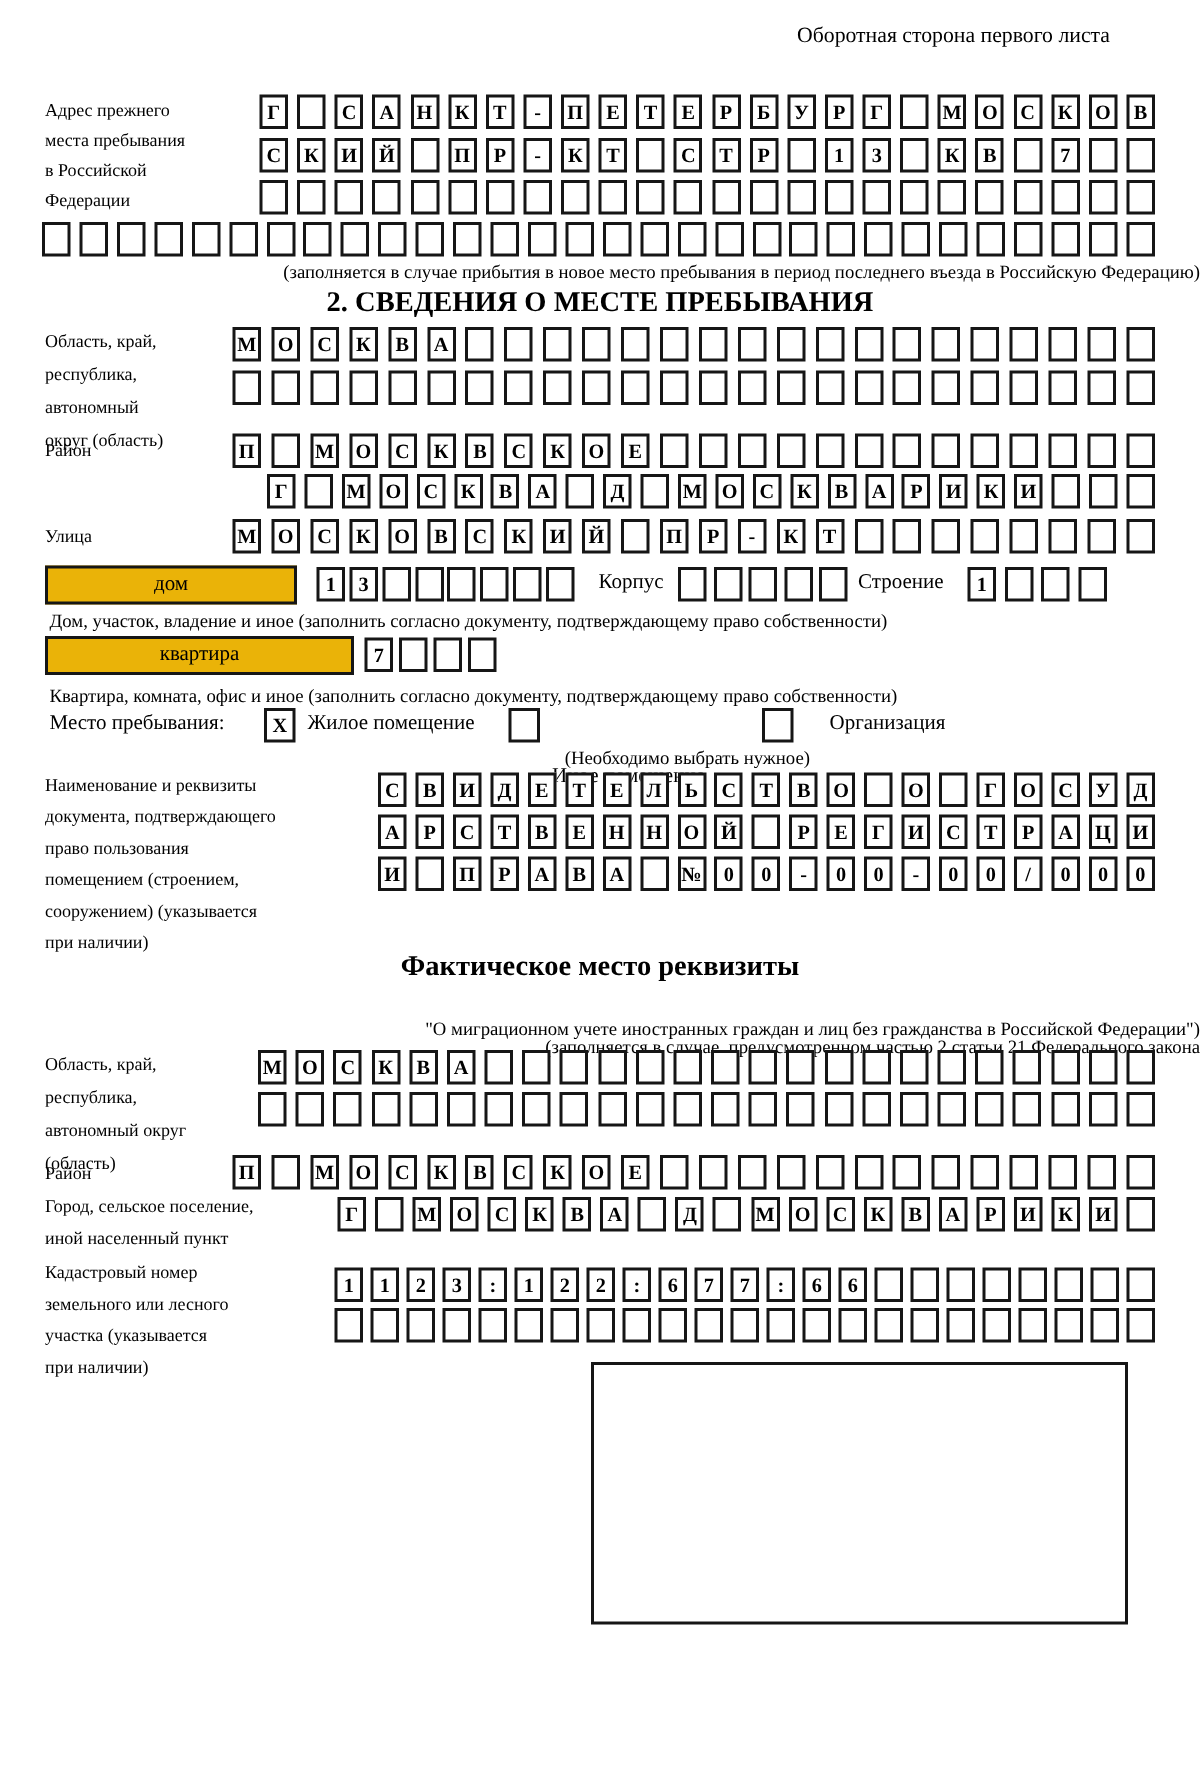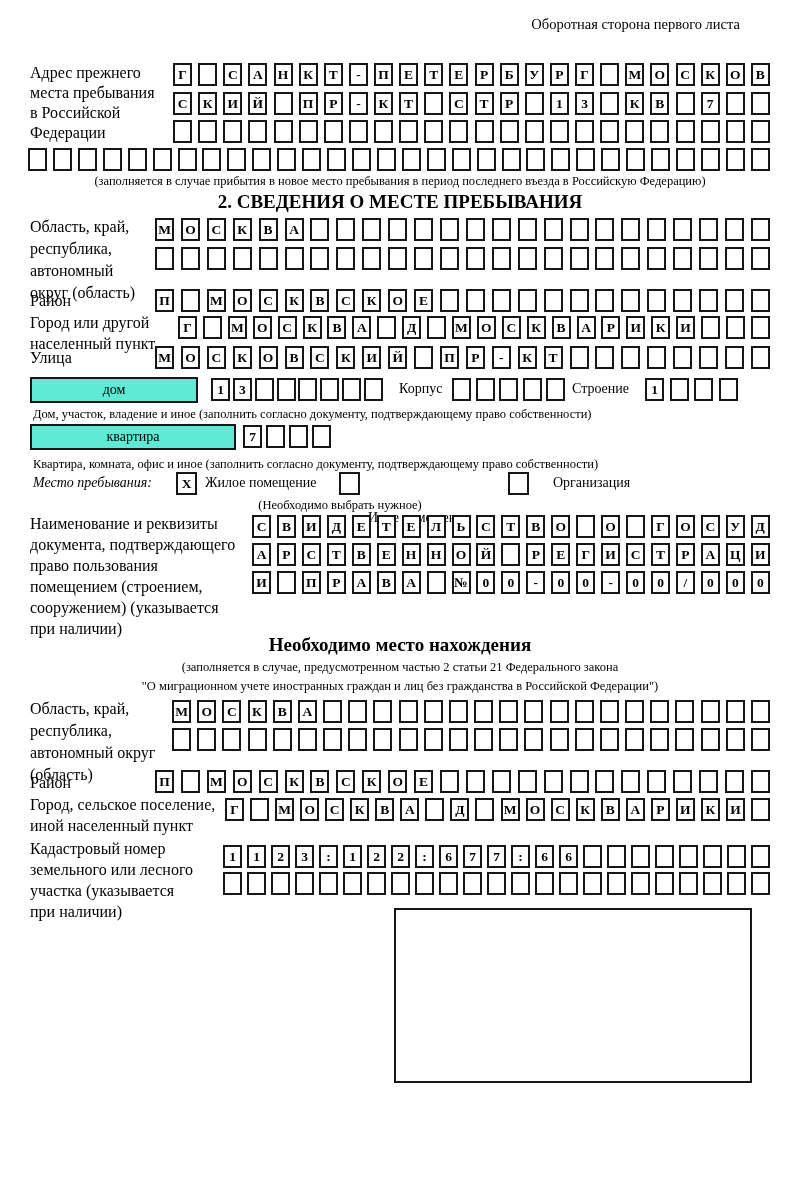--- a/index.html
+++ b/index.html
@@ -1,25 +1,25 @@
 <!DOCTYPE html>
 <html><head>
 <meta charset="utf-8">
 <style>
   html,body{margin:0;padding:0;background:#fff;color:#000;font-family:"Liberation Serif",serif;}
   .page{position:relative;width:800px;height:1180px;background:#fff;overflow:hidden;}
-  .label{position:absolute;font-size:16px;line-height:21px;white-space:pre-line;}
+  .label{position:absolute;font-size:12px;line-height:21px;white-space:pre-line;}
   .caption{position:absolute;font-size:12.5px;line-height:17px;}
-  .center{text-align:center;}
+  .center{text-align:right;}
   .sect-title{position:absolute;left:0;width:100%;text-align:center;font-weight:bold;font-size:19px;}
   .cellrow{position:absolute;display:flex;justify-content:space-between;}
   .cell{box-sizing:border-box;flex:0 0 19px;width:19px;height:23px;border:2px solid #161616;
         display:flex;align-items:center;justify-content:center;font-size:13.5px;font-weight:bold;
         background:#fff;}
-  .bigbox{position:absolute;box-sizing:border-box;border:2px solid #161616;background:#5eead4;
+  .bigbox{position:absolute;box-sizing:border-box;border:2px solid #161616;background:#eab308;
         display:flex;align-items:center;justify-content:center;font-size:14px;}
   .checkbox{position:absolute;box-sizing:border-box;width:21px;height:23px;border:2px solid #161616;
         display:flex;align-items:center;justify-content:center;font-size:13.5px;font-weight:bold;}
   .inlinelabel{position:absolute;font-size:14px;white-space:nowrap;}
   .stampbox{position:absolute;box-sizing:border-box;border:2px solid #161616;background:#fff;}
   .headnote{position:absolute;font-size:14.5px;}
 </style>
 </head>
 <body>
 
@@ -223,22 +223,20 @@
       <span class="cell"></span>
       <span class="cell"></span>
       <span class="cell"></span>
       <span class="cell"></span>
       <span class="cell"></span>
       <span class="cell"></span>
       <span class="cell"></span>
       <span class="cell"></span>
     </div>
 
-  <div class="label" style="top:312px;left:30px;width:145px;">Город или другой
-населенный пункт</div>
   <div class="cellrow" style="top:316px;left:178px;width:592px;">
       <span class="cell">Г</span>
       <span class="cell"></span>
       <span class="cell">М</span>
       <span class="cell">О</span>
       <span class="cell">С</span>
       <span class="cell">К</span>
       <span class="cell">В</span>
       <span class="cell">А</span>
       <span class="cell"></span>
@@ -317,21 +315,21 @@
 
   <div class="bigbox" style="top:424px;left:30px;width:206px;height:26px;">квартира</div>
   <div class="cellrow" style="top:425px;left:243px;width:88px;">
       <span class="cell">7</span>
       <span class="cell"></span>
       <span class="cell"></span>
       <span class="cell"></span>
     </div>
   <div class="caption" style="top:456px;left:33px;">Квартира, комната, офис и иное (заполнить согласно документу, подтверждающему право собственности)</div>
 
-  <div class="inlinelabel" style="top:475px;left:33px;font-style:italic;">Место пребывания:</div>
+  <div class="inlinelabel" style="top:475px;left:33px;">Место пребывания:</div>
   <div class="checkbox" style="top:472px;left:176px;">Х</div>
   <div class="inlinelabel" style="top:475px;left:205px;">Жилое помещение</div>
   <div class="checkbox" style="top:472px;left:339px;"></div>
   <div class="inlinelabel" style="top:464px;left:368px;margin-top:46px;">Иное помещение</div>
   <div class="checkbox" style="top:472px;left:508px;"></div>
   <div class="inlinelabel" style="top:475px;left:553px;">Организация</div>
   <div class="caption center" style="top:497px;left:140px;width:400px;">(Необходимо выбрать нужное)</div>
 
   <div class="label" style="top:513px;left:30px;width:225px;line-height:21px;">Наименование и реквизиты
 документа, подтверждающего
@@ -402,22 +400,22 @@
       <span class="cell">0</span>
       <span class="cell">-</span>
       <span class="cell">0</span>
       <span class="cell">0</span>
       <span class="cell">/</span>
       <span class="cell">0</span>
       <span class="cell">0</span>
       <span class="cell">0</span>
     </div>
 
-  <div class="sect-title" style="top:634px;">Необходимо место нахождения</div>
-  <div class="caption center" style="top:659px;left:0;width:100%;">(заполняется в случае, предусмотренном частью 2 статьи 21 Федерального закона</div>
+  <div class="sect-title" style="top:634px;">Фактическое место реквизиты</div>
+  <div class="caption center" style="top:690px;left:0;width:100%;">(заполняется в случае, предусмотренном частью 2 статьи 21 Федерального закона</div>
   <div class="caption center" style="top:678px;left:0;width:100%;">"О миграционном учете иностранных граждан и лиц без гражданства в Российской Федерации")</div>
 
   <div class="label" style="top:698px;left:30px;width:145px;line-height:22px;">Область, край,
 республика,
 автономный округ
 (область)</div>
   <div class="cellrow" style="top:700px;left:172px;width:598px;">
       <span class="cell">М</span>
       <span class="cell">О</span>
       <span class="cell">С</span>

